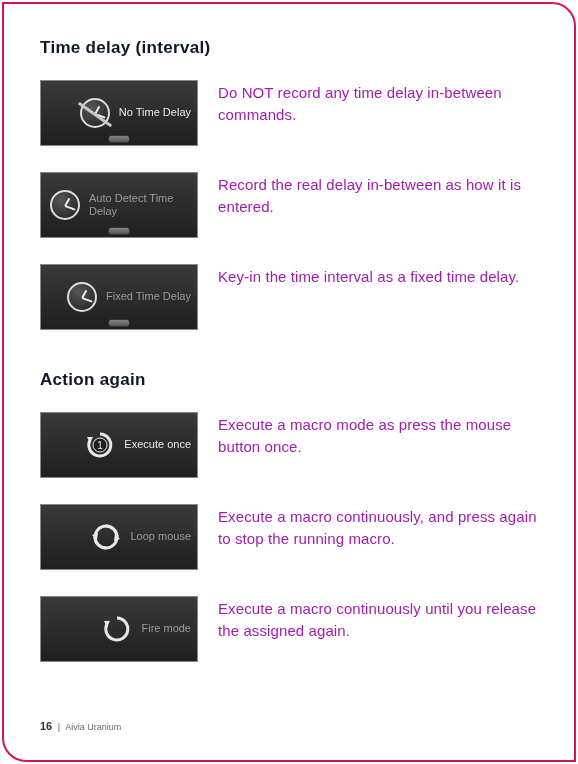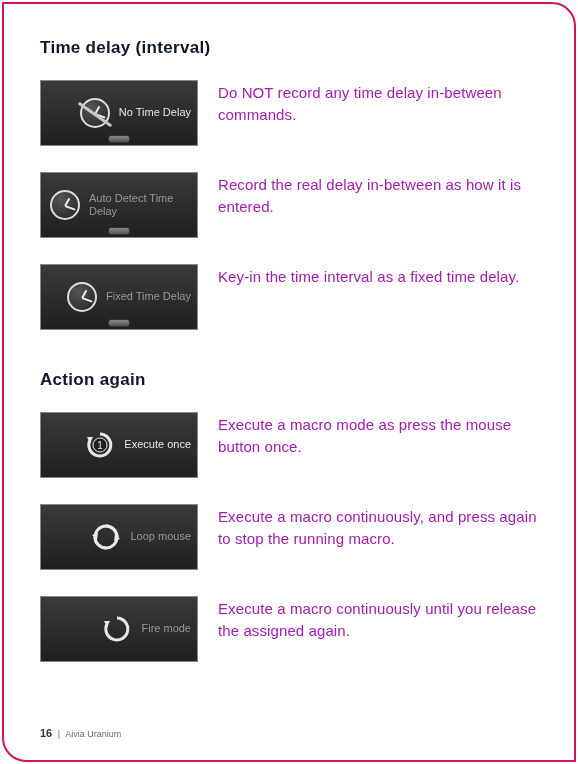--- a/index.html
+++ b/index.html
@@ -74,21 +74,21 @@
   .desc {
     flex: 1;
     color: #a21caf;
     font-size: 15px;
     line-height: 1.45;
     letter-spacing: 0.1px;
     padding-top: 2px;
   }
   .footer {
     position: absolute;
-    bottom: 25px;
+    bottom: 32px;
     left: 40px;
     font-size: 9px;
     color: #6a6a6a;
   }
   .footer .pageno { font-weight: bold; font-size: 11px; color: #333; }
   .footer .sep { margin: 0 3px; }
 
   
   .clock {
     width: 30px; height: 30px; position: relative;

